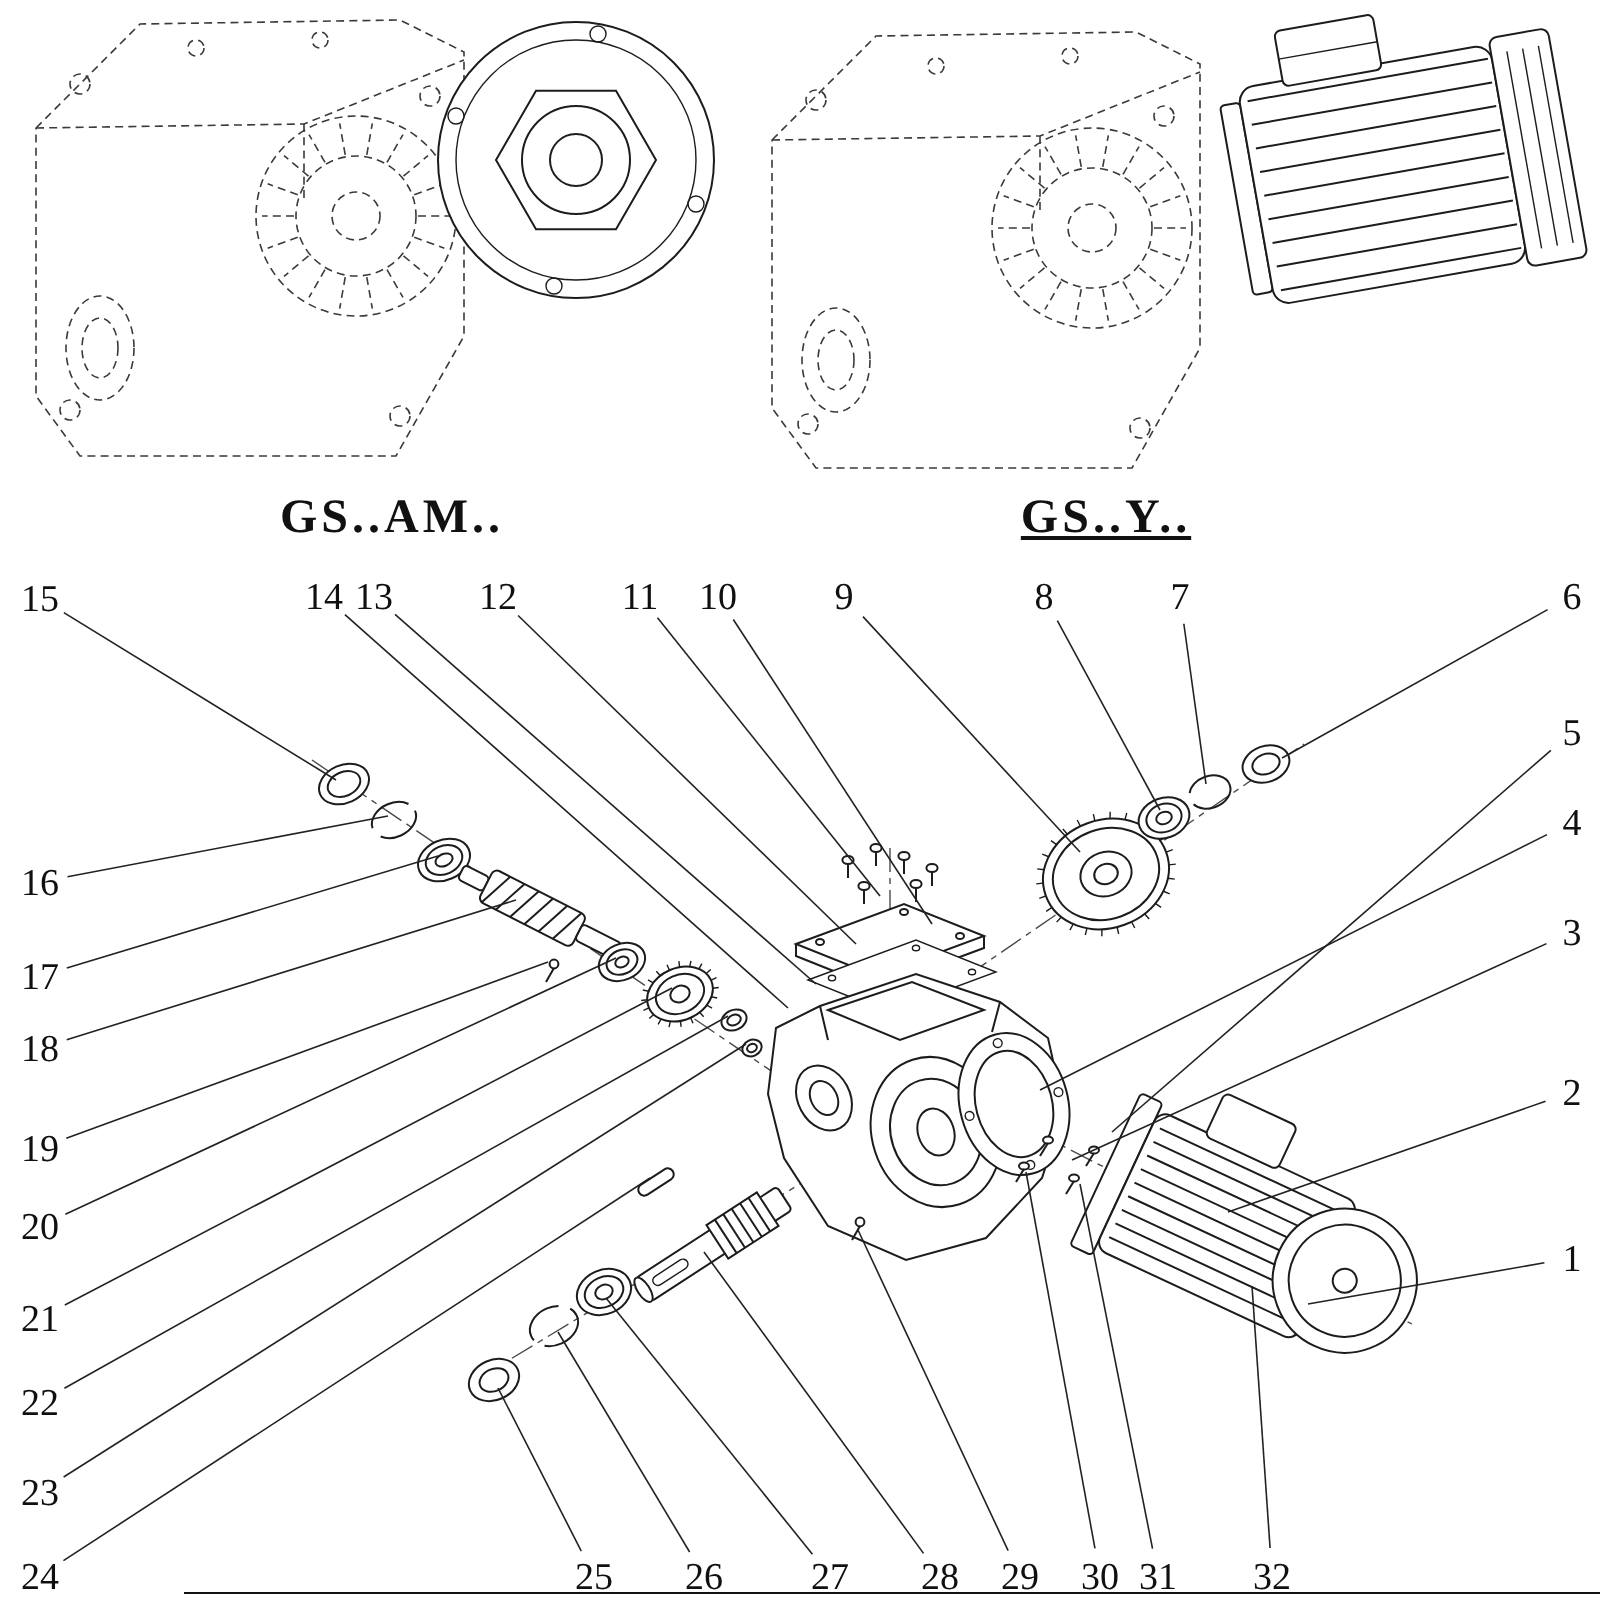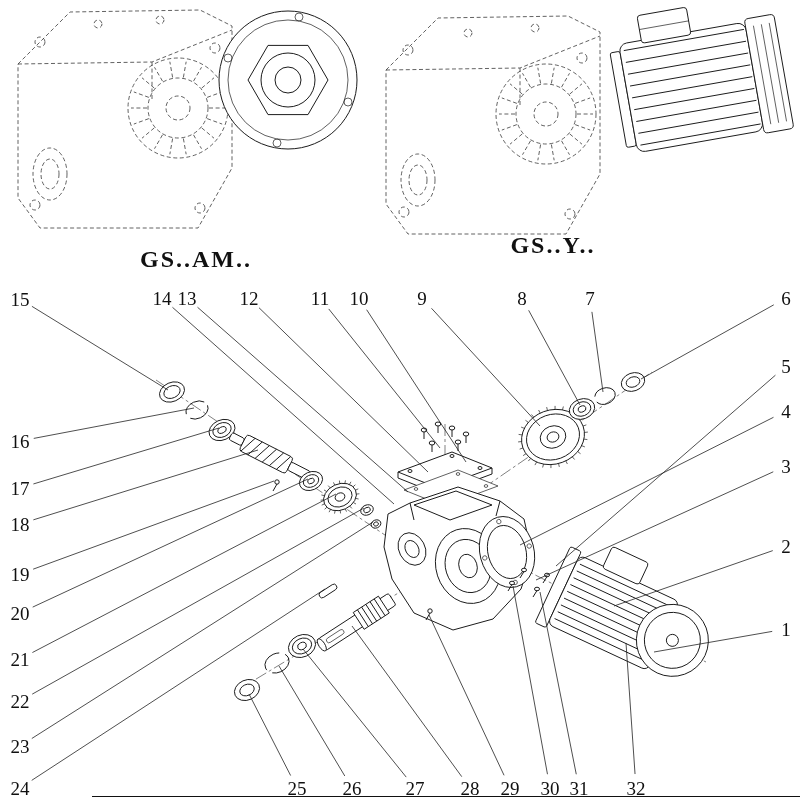--- a/index.html
+++ b/index.html
@@ -454,16 +454,16 @@
         <line x1="547.4776083980772" y1="774.2291053084214" x2="513" y2="586" class="leader"></line>
         <text x="550" y="794.5">30</text>
         <line x1="576.2678475821224" y1="774.2691827204101" x2="540" y2="592" class="leader"></line>
         <text x="579" y="794.5">31</text>
         <line x1="635.0367707173847" y1="774.0331754020782" x2="626" y2="643" class="leader"></line>
         <text x="636" y="794.5">32</text>
       </g>
   </svg>
 
   <div class="variant-label" style="left:86px;top:246px;">GS..AM..</div>
-  <div class="variant-label" style="left:443px;top:232px;">GS..Y..</div>
+  <div class="variant-label" style="left:443px;top:246px;text-decoration:underline;">GS..Y..</div>
 
   <div class="bottom-rule"></div>
 </div>
 
 </body></html>

